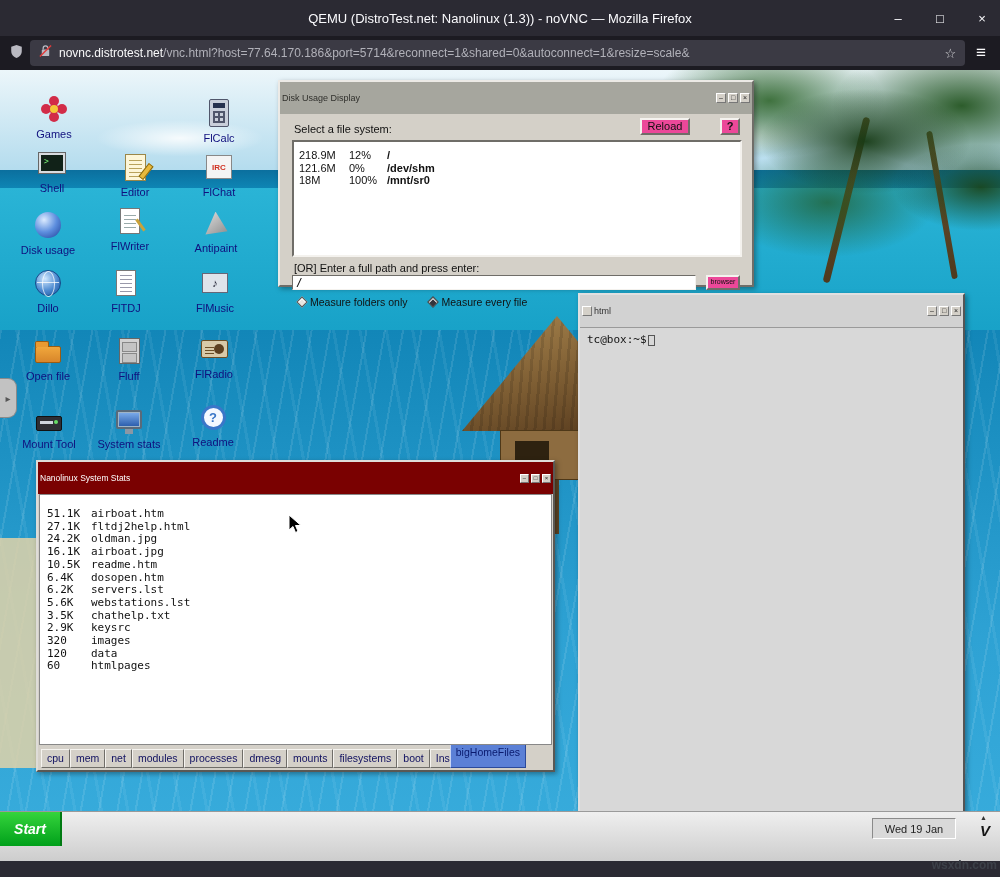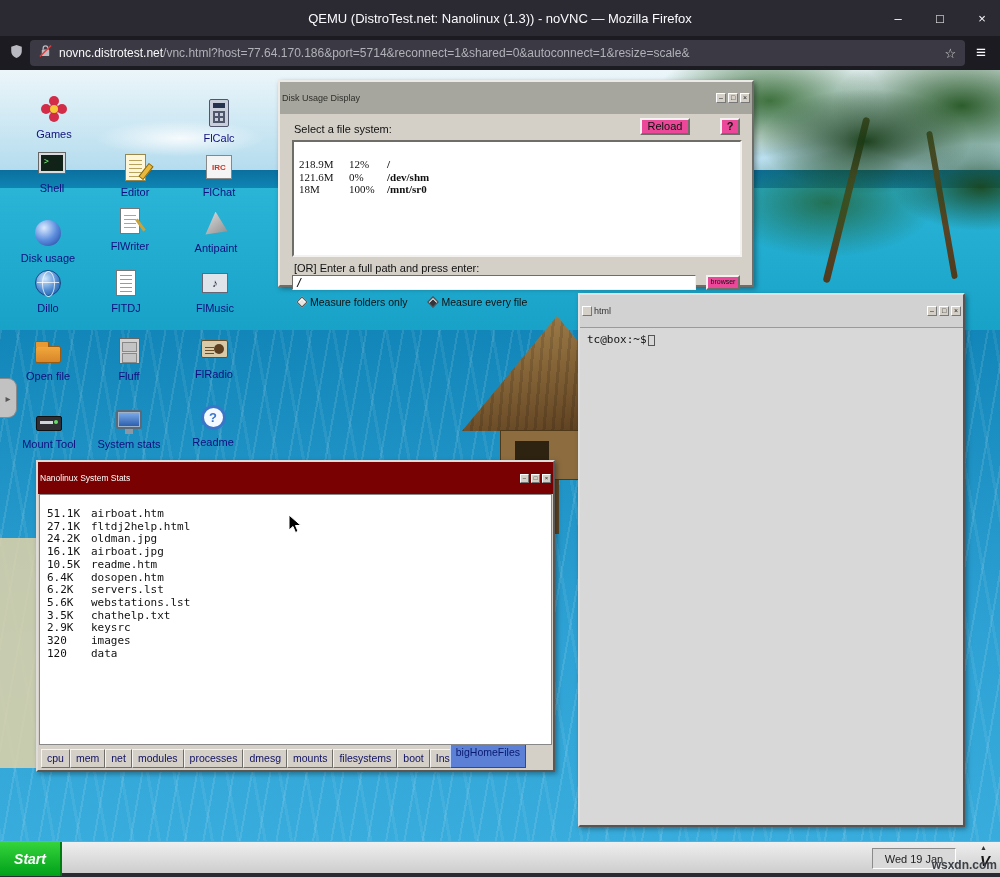--- a/index.html
+++ b/index.html
@@ -105,21 +105,21 @@
   .ttext{flex:1;white-space:nowrap;overflow:hidden}
   .wbtn{width:10px;height:10px;background:#d4d0c8;border:1px solid;border-color:#fff #777 #777 #fff;font-size:7px;line-height:8px;text-align:center;color:#222;flex:0 0 auto}
   .btn{background:#ec4899;border:2px solid;border-color:#f4f2ee #6f6d68 #6f6d68 #f4f2ee;font-size:11px;text-align:center;color:#111}
 
   .win-disk{left:278px;top:10px;width:476px;height:207px}
   .disk-tbar{background:#a6a69e;color:#30302c}
   .disk-body{position:relative;flex:1;font-size:11px;color:#111}
   .disk-select-label{position:absolute;left:14px;top:9px}
   .reload-btn{position:absolute;right:62px;top:4px;width:50px;height:17px;line-height:13px}
   .help-btn{position:absolute;right:12px;top:4px;width:20px;height:17px;line-height:13px;font-weight:bold}
-  .fs-list{position:absolute;left:12px;top:26px;width:450px;height:117px;background:#fff;border:2px solid;border-color:#6f6d68 #f4f2ee #f4f2ee #6f6d68;font-family:Liberation Serif, serif;font-size:11px;line-height:12.5px;padding:16px 5px}
+  .fs-list{position:absolute;left:12px;top:26px;width:450px;height:117px;background:#fff;border:2px solid;border-color:#6f6d68 #f4f2ee #f4f2ee #6f6d68;font-family:Liberation Sans, sans-serif;font-size:11px;line-height:12.5px;padding:7px 5px}
   .fs-row{display:flex}
   .fs-size{width:50px}
   .fs-pct{width:38px}
   .fs-mount{font-weight:bold}
   .path-label{position:absolute;left:14px;top:148px}
   .path-input{position:absolute;left:12px;top:161px;width:404px;height:15px;background:#fff;border:1px solid;border-color:#6f6d68 #f4f2ee #f4f2ee #6f6d68;font-family:"DejaVu Sans Mono",monospace;font-size:11px;padding:0 3px}
   .browse-btn{position:absolute;right:12px;top:161px;width:34px;height:15px;font-size:7px;line-height:10px}
   .radio-row{position:absolute;left:18px;top:182px;display:flex;gap:22px;align-items:center;font-size:10.5px}
   .radio{display:flex;align-items:center;gap:4px}
   .diamond{width:8px;height:8px;transform:rotate(45deg);border:1px solid #555;background:#e8e6e2;box-shadow:inset 1px 1px 0 #fff;flex:0 0 auto}
@@ -139,21 +139,21 @@
   .tabbar{flex:0 0 25px;display:flex;align-items:flex-end;padding:2px 1px 2px 3px;background:#d4d0c8;overflow:hidden}
   .tab{height:19px;line-height:17px;padding:0 5px;background:#d4d0c8;border:1px solid;border-color:#f6f4f0 #6f6d68 #6f6d68 #f6f4f0;font-size:10.5px;color:#101060;white-space:nowrap}
   .tab.clip{max-width:21px;overflow:hidden;padding-right:0;margin-right:-1px}
   .tab.sel{background:#5b80d6;color:#0a1a6e;height:26px;line-height:19px;border-color:#c9d6f4 #2c4a9a #2c4a9a #c9d6f4;position:relative;z-index:2}
 
   .novnc-handle{position:absolute;left:0;top:308px;width:17px;height:40px;background:#c2c2c2;border:1px solid #8a8a8a;border-left:none;border-radius:0 9px 9px 0;display:flex;align-items:center;justify-content:center;color:#555;font-size:10px}
 
   .cursor{position:absolute;left:288px;top:444px;z-index:40}
 
   
-  .taskbar{position:absolute;left:0;bottom:4px;width:1000px;height:32px;background:linear-gradient(#efefef,#cdcdcd);border-top:1px solid #9a9a9a}
+  .taskbar{position:absolute;left:0;bottom:16px;width:1000px;height:50px;background:linear-gradient(#efefef,#cdcdcd);border-top:1px solid #9a9a9a}
   .start-btn{position:absolute;left:0;top:0;width:62px;height:34px;background:linear-gradient(#35d43c,#00a01a);border-right:2px solid #007a12;color:#fff;font-weight:bold;font-style:italic;font-size:14px;display:flex;align-items:center;justify-content:center}
   .clock{position:absolute;right:44px;top:6px;width:84px;height:21px;background:#d9d9d9;border:1px solid;border-color:#8a8a8a #fff #fff #8a8a8a;display:flex;align-items:center;justify-content:center;font-size:11px;color:#222}
   .tray-arrow{position:absolute;right:13px;top:2px;font-size:7px;color:#333}
   .tray-logo{position:absolute;right:10px;top:10px;font-size:15px;font-weight:bold;font-style:italic;color:#151515}
   .watermark{position:absolute;right:3px;top:858px;font-size:12px;font-weight:bold;color:#3c4048;z-index:50}
 </style>
 </head>
 <body>
 
 <div class="ff-titlebar">
@@ -228,21 +228,21 @@
     <div class="dlabel">Editor</div>
   </div>
   <div class="dicon" style="left:186px;top:80px">
     <div class="ic">
         <span class="ig irc">
           <span class="irc-text">IRC</span>
         </span>
       </div>
     <div class="dlabel">FlChat</div>
   </div>
-  <div class="dicon" style="left:15px;top:146px">
+  <div class="dicon" style="left:15px;top:138px">
     <div class="ic">
         <span class="ig disk"></span>
       </div>
     <div class="dlabel">Disk usage</div>
   </div>
   <div class="dicon" style="left:97px;top:134px">
     <div class="ic">
         <span class="ig writer"></span>
       </div>
     <div class="dlabel">FlWriter</div>
@@ -418,20 +418,24 @@
           <span>keysrc</span>
         </div>
       <div class="file-row">
           <span class="file-size">320</span>
           <span>images</span>
         </div>
       <div class="file-row">
           <span class="file-size">120</span>
           <span>data</span>
         </div>
+      <div class="file-row">
+          <span class="file-size">60</span>
+          <span>htmlpages</span>
+        </div>
     </div>
     <div class="tabbar">
       <div class="tab">cpu</div>
       <div class="tab">mem</div>
       <div class="tab">net</div>
       <div class="tab">modules</div>
       <div class="tab">processes</div>
       <div class="tab">dmesg</div>
       <div class="tab">mounts</div>
       <div class="tab">filesystems</div>

